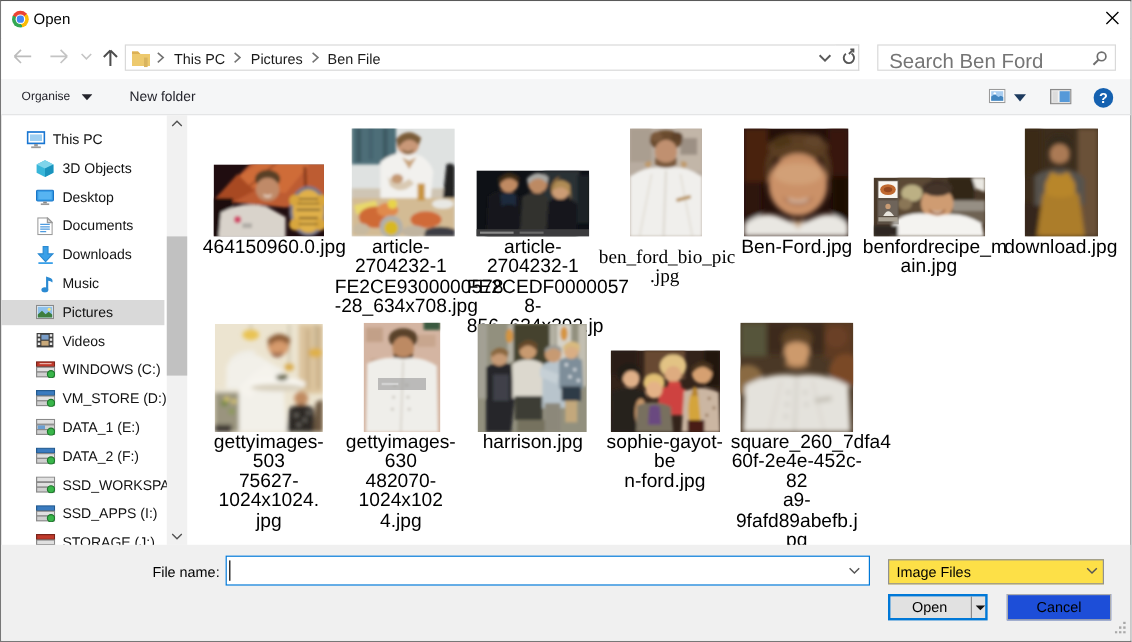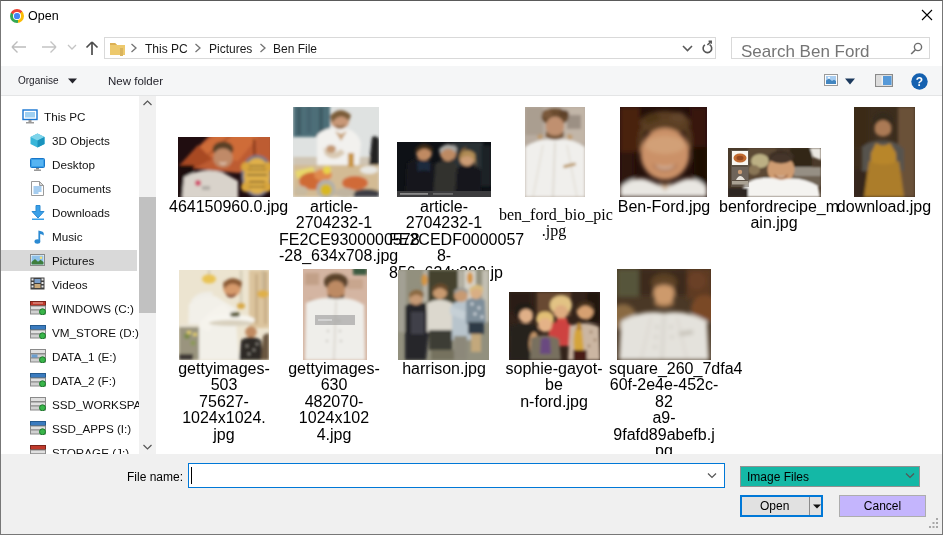--- a/index.html
+++ b/index.html
@@ -34,23 +34,23 @@
 #sidehl { position:absolute; left:1px; top:250px; width:136px; height:21px; background:#d9d9d9; }
 #sidescroll { position:absolute; left:139px; top:96px; width:17px; height:358px; background:#f1f1f1; }
 #sthumb { position:absolute; left:139px; top:197px; width:17px; height:116px; background:#c1c1c1; }
 
 .lbl { position:absolute; font-size:16px; line-height:16.4px; color:#000; text-align:center; width:110px; }
 .thumb { position:absolute; }
 
 #footer { position:absolute; left:1px; top:454px; width:941px; height:80px; background:#f0f0f0; }
 #fnlabel { position:absolute; left:127px; top:470px; font-size:12px; color:#000; }
 #fninput { position:absolute; left:188px; top:463px; width:537px; height:25px; border:1px solid #0078d7; background:#fff; }
-#ftype { position:absolute; left:740px; top:466px; width:180px; height:21px; background:#14b8a6; border:1px solid #919191; font-size:12px; color:#000; }
+#ftype { position:absolute; left:740px; top:466px; width:180px; height:21px; background:#fde047; border:1px solid #919191; font-size:12px; color:#000; }
 #btnopen { position:absolute; left:740px; top:495px; width:83px; height:22px; background:#e1e1e1; border:2px solid #0078d7; }
-#btncancel { position:absolute; left:839px; top:495px; width:87px; height:22px; background:#c4b5fd; border:1px solid #adadad; font-size:12px; text-align:center; line-height:20px; }
+#btncancel { position:absolute; left:839px; top:495px; width:87px; height:22px; background:#1d4ed8; border:1px solid #adadad; font-size:12px; text-align:center; line-height:20px; }
 </style>
 </head>
 <body>
 <div id="frame"></div>
 
 <div id="title">
   <div id="chrome">
       <div class="ring"></div>
       <div class="core"></div>
     </div>

